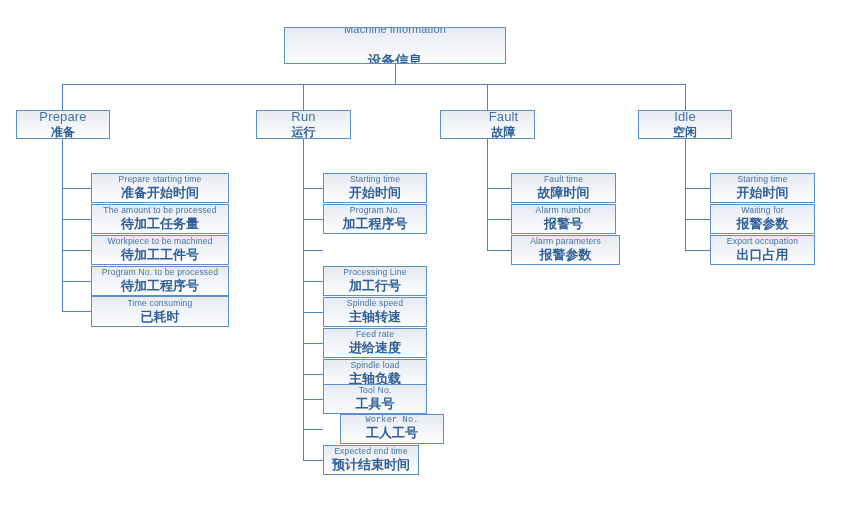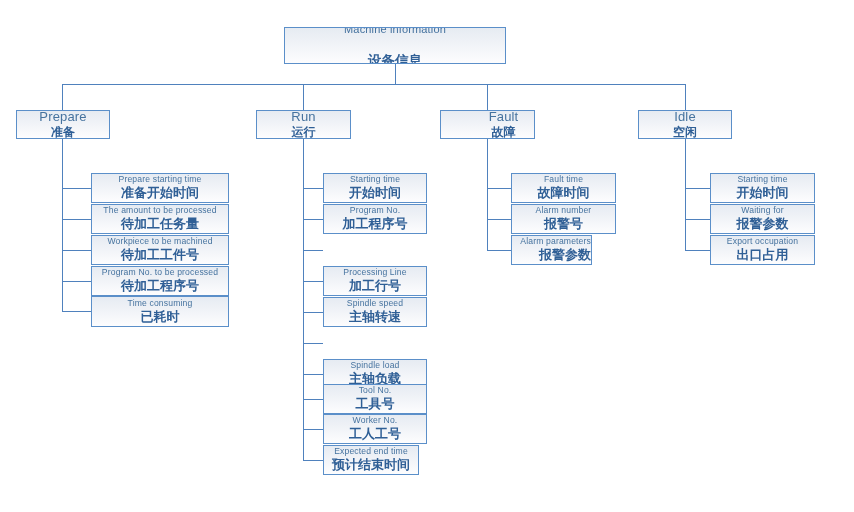--- a/index.html
+++ b/index.html
@@ -147,29 +147,33 @@
     <span class="cn">加工程序号</span>
   </div>
   <div class="node leaf" style="left:323px;top:266px;width:104px;height:30px;">
     <span class="en">Processing Line</span>
     <span class="cn">加工行号</span>
   </div>
   <div class="node leaf" style="left:323px;top:297px;width:104px;height:30px;">
     <span class="en">Spindle speed</span>
     <span class="cn">主轴转速</span>
   </div>
+  <div class="node leaf" style="left:323px;top:328px;width:104px;height:30px;">
+    <span class="en">Feed rate</span>
+    <span class="cn">进给速度</span>
+  </div>
   <div class="node leaf" style="left:323px;top:359px;width:104px;height:30px;">
     <span class="en">Spindle load</span>
     <span class="cn">主轴负载</span>
   </div>
   <div class="node leaf" style="left:323px;top:384px;width:104px;height:30px;">
     <span class="en">Tool No.</span>
     <span class="cn">工具号</span>
   </div>
-  <div class="node leaf" style="left:323px;top:414px;width:104px;height:30px;">
+  <div class="node leaf" style="left:340px;top:414px;width:104px;height:30px;font-family:Liberation Mono, monospace;">
     <span class="en">Worker  No.</span>
     <span class="cn">工人工号</span>
   </div>
   <div class="node leaf" style="left:323px;top:445px;width:96px;height:30px;">
     <span class="en">Expected  end time</span>
     <span class="cn">预计结束时间</span>
   </div>
 
   <div class="vline" style="left:487px;top:139px;height:111px;"></div>
   <div class="hline" style="left:487px;top:188px;width:24px;"></div>
@@ -177,21 +181,21 @@
   <div class="hline" style="left:487px;top:250px;width:24px;"></div>
 
   <div class="node leaf" style="left:511px;top:173px;width:105px;height:30px;">
     <span class="en">Fault time</span>
     <span class="cn">故障时间</span>
   </div>
   <div class="node leaf" style="left:511px;top:204px;width:105px;height:30px;">
     <span class="en">Alarm number</span>
     <span class="cn">报警号</span>
   </div>
-  <div class="node leaf" style="left:511px;top:235px;width:81px;height:30px;align-items:flex-end;">
+  <div class="node leaf" style="left:511px;top:235px;width:109px;height:30px;">
     <span class="en">Alarm parameters</span>
     <span class="cn">报警参数</span>
   </div>
 
   <div class="vline" style="left:685px;top:139px;height:111px;"></div>
   <div class="hline" style="left:685px;top:188px;width:25px;"></div>
   <div class="hline" style="left:685px;top:219px;width:25px;"></div>
   <div class="hline" style="left:685px;top:250px;width:25px;"></div>
 
   <div class="node leaf" style="left:710px;top:173px;width:105px;height:30px;">

